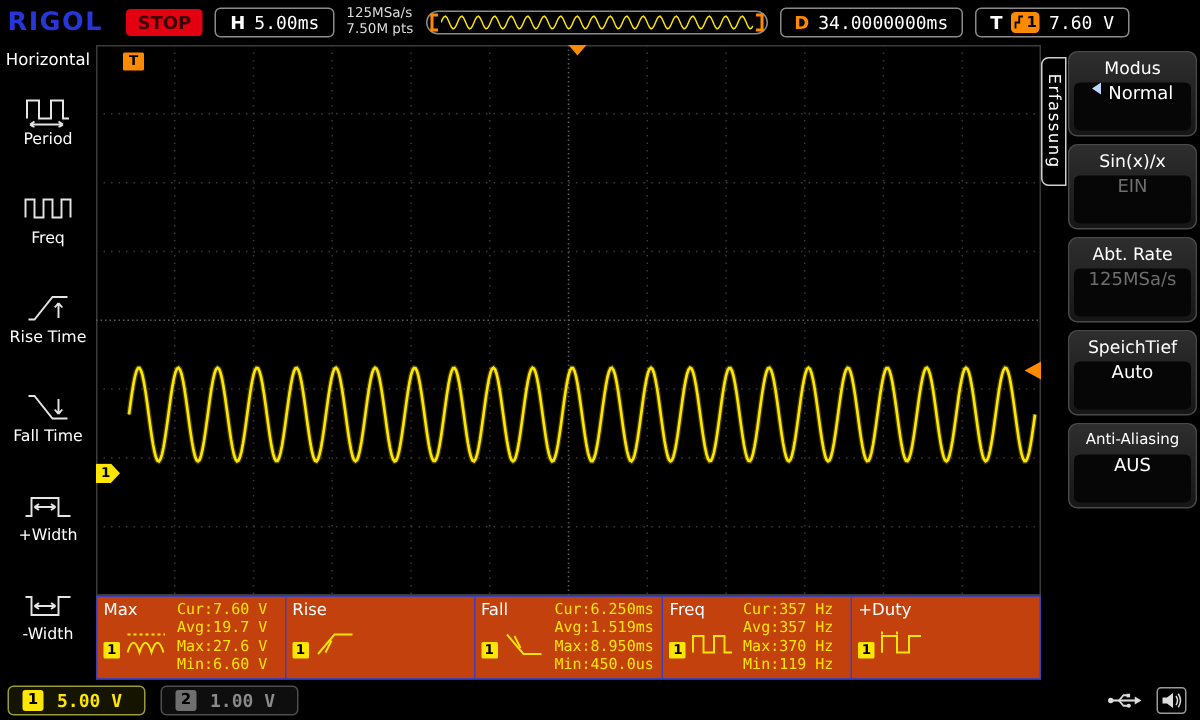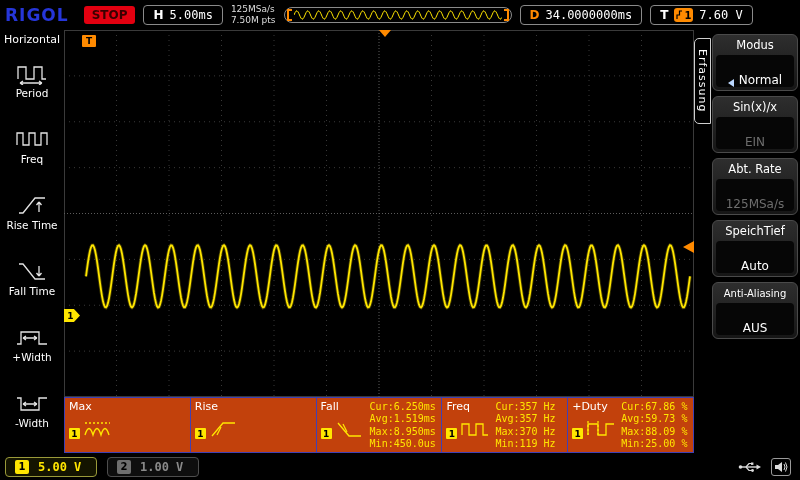--- a/index.html
+++ b/index.html
@@ -38,21 +38,21 @@
   .tlevel-marker{position:absolute;right:0;top:211px;width:0;height:0;border-top:6px solid transparent;border-bottom:6px solid transparent;border-right:11px solid #ff8a00}
   .ch1-marker{position:absolute;left:0;top:279px;width:16px;height:13px;background:#ffe600;color:#000;font-size:9px;font-weight:bold;display:flex;align-items:center;justify-content:center;padding-right:3px;clip-path:polygon(0 0,62% 0,100% 50%,62% 100%,0 100%)}
 
   
   .rightmenu{position:absolute;left:694px;top:30px;width:106px;height:423px}
   .menu-tab{position:absolute;left:0;top:8px;width:17px;height:86px;border:1px solid #cfcfcf;border-radius:5px 0 0 5px;color:#fff;font-size:11px;writing-mode:vertical-rl;display:flex;align-items:center;justify-content:center;letter-spacing:1px;background:#000}
   .menu-sections{position:absolute;left:18px;top:4px;width:86px;display:flex;flex-direction:column;gap:5px}
   .menu-section{background:linear-gradient(#2e2e2e,#161616);border:1px solid #4a4a4a;border-radius:6px;padding:3px;height:57px;display:flex;flex-direction:column;cursor:pointer}
   .menu-title{font-size:11.5px;color:#fff;text-align:center;height:17px;white-space:nowrap;overflow:hidden}
   .menu-title.small{font-size:10px;padding-top:2px}
-  .menu-value{flex:1;background:#060606;border-radius:4px;display:flex;align-items:flex-end;justify-content:center;font-size:12px;color:#fff;gap:5px;white-space:nowrap}
+  .menu-value{flex:1;background:#060606;border-radius:4px;display:flex;align-items:flex-start;justify-content:center;font-size:12px;color:#fff;gap:5px;white-space:nowrap}
   .menu-value.disabled{color:#6e6e6e}
   .sel-arrow{width:0;height:0;border-top:4px solid transparent;border-bottom:4px solid transparent;border-right:6px solid #bcd8ff}
 
   
   .measurebar{position:absolute;left:64px;top:397px;width:630px;height:56px;background:#c2410c;border:1px solid #4040b4;display:flex}
   .mpanel{flex:1;border-right:1px solid #4040b4;padding:3px 3px 2px 4px;display:flex;gap:2px;cursor:pointer}
   .mpanel:last-child{border-right:none}
   .mleft{width:47px;display:flex;flex-direction:column}
   .mname{font-size:11px;color:#fff;line-height:1.1}
   .mrow{display:flex;align-items:flex-end;gap:3px;margin-top:6px}
@@ -244,20 +244,26 @@
       <div class="mleft">
         <span class="mname">Max</span>
         <div class="mrow">
           <span class="mbadge">1</span>
           <svg class="micon" width="30" height="20" viewBox="0 0 30 20">
             <path d="M2,16 Q6,3 10,16 Q14,3 18,16 Q22,3 26,16"></path>
             <path d="M2,4 H27" stroke-dasharray="2,2"></path>
           </svg>
         </div>
       </div>
+      <div class="mvals mono">
+        <span class="mval">Cur:7.60 V</span>
+        <span class="mval">Avg:19.7 V</span>
+        <span class="mval">Max:27.6 V</span>
+        <span class="mval">Min:6.60 V</span>
+      </div>
     </div>
 
     <div class="mpanel">
       <div class="mleft">
         <span class="mname">Rise</span>
         <div class="mrow">
           <span class="mbadge">1</span>
           <svg class="micon" width="30" height="20" viewBox="0 0 30 20">
             <path d="M3,17 L14,4 H26"></path>
             <path d="M8,16 l4,-8"></path>
@@ -306,26 +312,20 @@
     <div class="mpanel">
       <div class="mleft">
         <span class="mname">+Duty</span>
         <div class="mrow">
           <span class="mbadge">1</span>
           <svg class="micon" width="30" height="20" viewBox="0 0 30 20">
             <path d="M2,16 V5 H12 V16 H20 V5 H28"></path>
             <path d="M2,2 V18 M12,2 V18" stroke-dasharray="2,2"></path>
           </svg>
         </div>
-      </div>
-      <div class="mvals mono">
-        <span class="mval">Cur:67.86 %</span>
-        <span class="mval">Avg:59.73 %</span>
-        <span class="mval">Max:88.09 %</span>
-        <span class="mval">Min:25.00 %</span>
       </div>
     </div>
 
   </section>
 
   <footer class="bottombar">
     <div class="chbox ch1">
       <span class="chnum">1</span>
       <span class="chval mono">5.00 V</span>
     </div>

